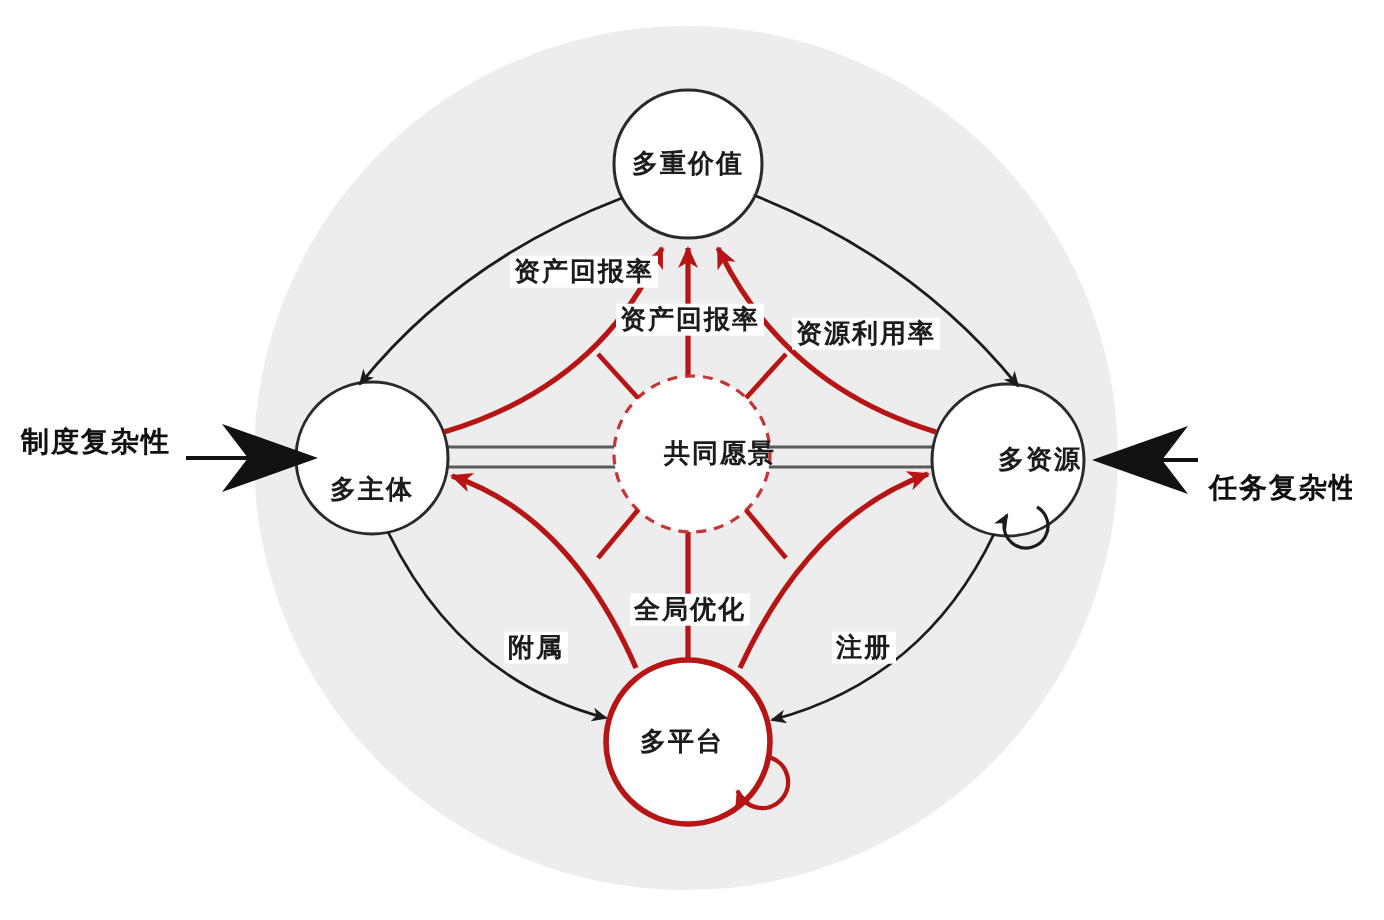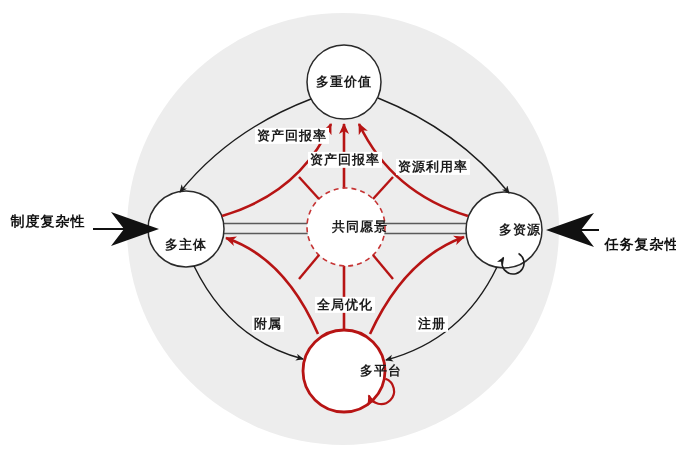--- a/index.html
+++ b/index.html
@@ -103,21 +103,21 @@
     </g>
     <g>
       <line x1="581" y1="230" x2="599" y2="230" stroke="#111111" stroke-width="2"></line>
       <polygon points="546,230 594,213 581,230 594,247" fill="#111111"></polygon>
     </g>
   </svg>
 
   <div class="node-lbl" style="left:344px;top:82px;">多重价值</div>
   <div class="node-lbl" style="left:186px;top:245px;">多主体</div>
   <div class="node-lbl" style="left:520px;top:230px;">多资源</div>
-  <div class="node-lbl red" style="left:341px;top:371px;margin-left:40px;">多平台</div>
+  <div class="node-lbl red" style="left:341px;top:371px;">多平台</div>
   <div class="node-lbl" style="left:360px;top:227px;">共同愿景</div>
 
   <div class="lbl" style="left:252px;top:136px;margin-left:40px;">资产回报率</div>
   <div class="lbl" style="left:433px;top:142px;margin-top:25px;">资源利用率</div>
   <div class="lbl" style="left:345px;top:160px;">资产回报率</div>
   <div class="lbl" style="left:345px;top:305px;">全局优化</div>
   <div class="lbl" style="left:268px;top:324px;">附属</div>
   <div class="lbl" style="left:432px;top:324px;">注册</div>
 
   <div class="side-lbl" style="left:48px;top:222px;text-align:right;">制度复杂性</div>

